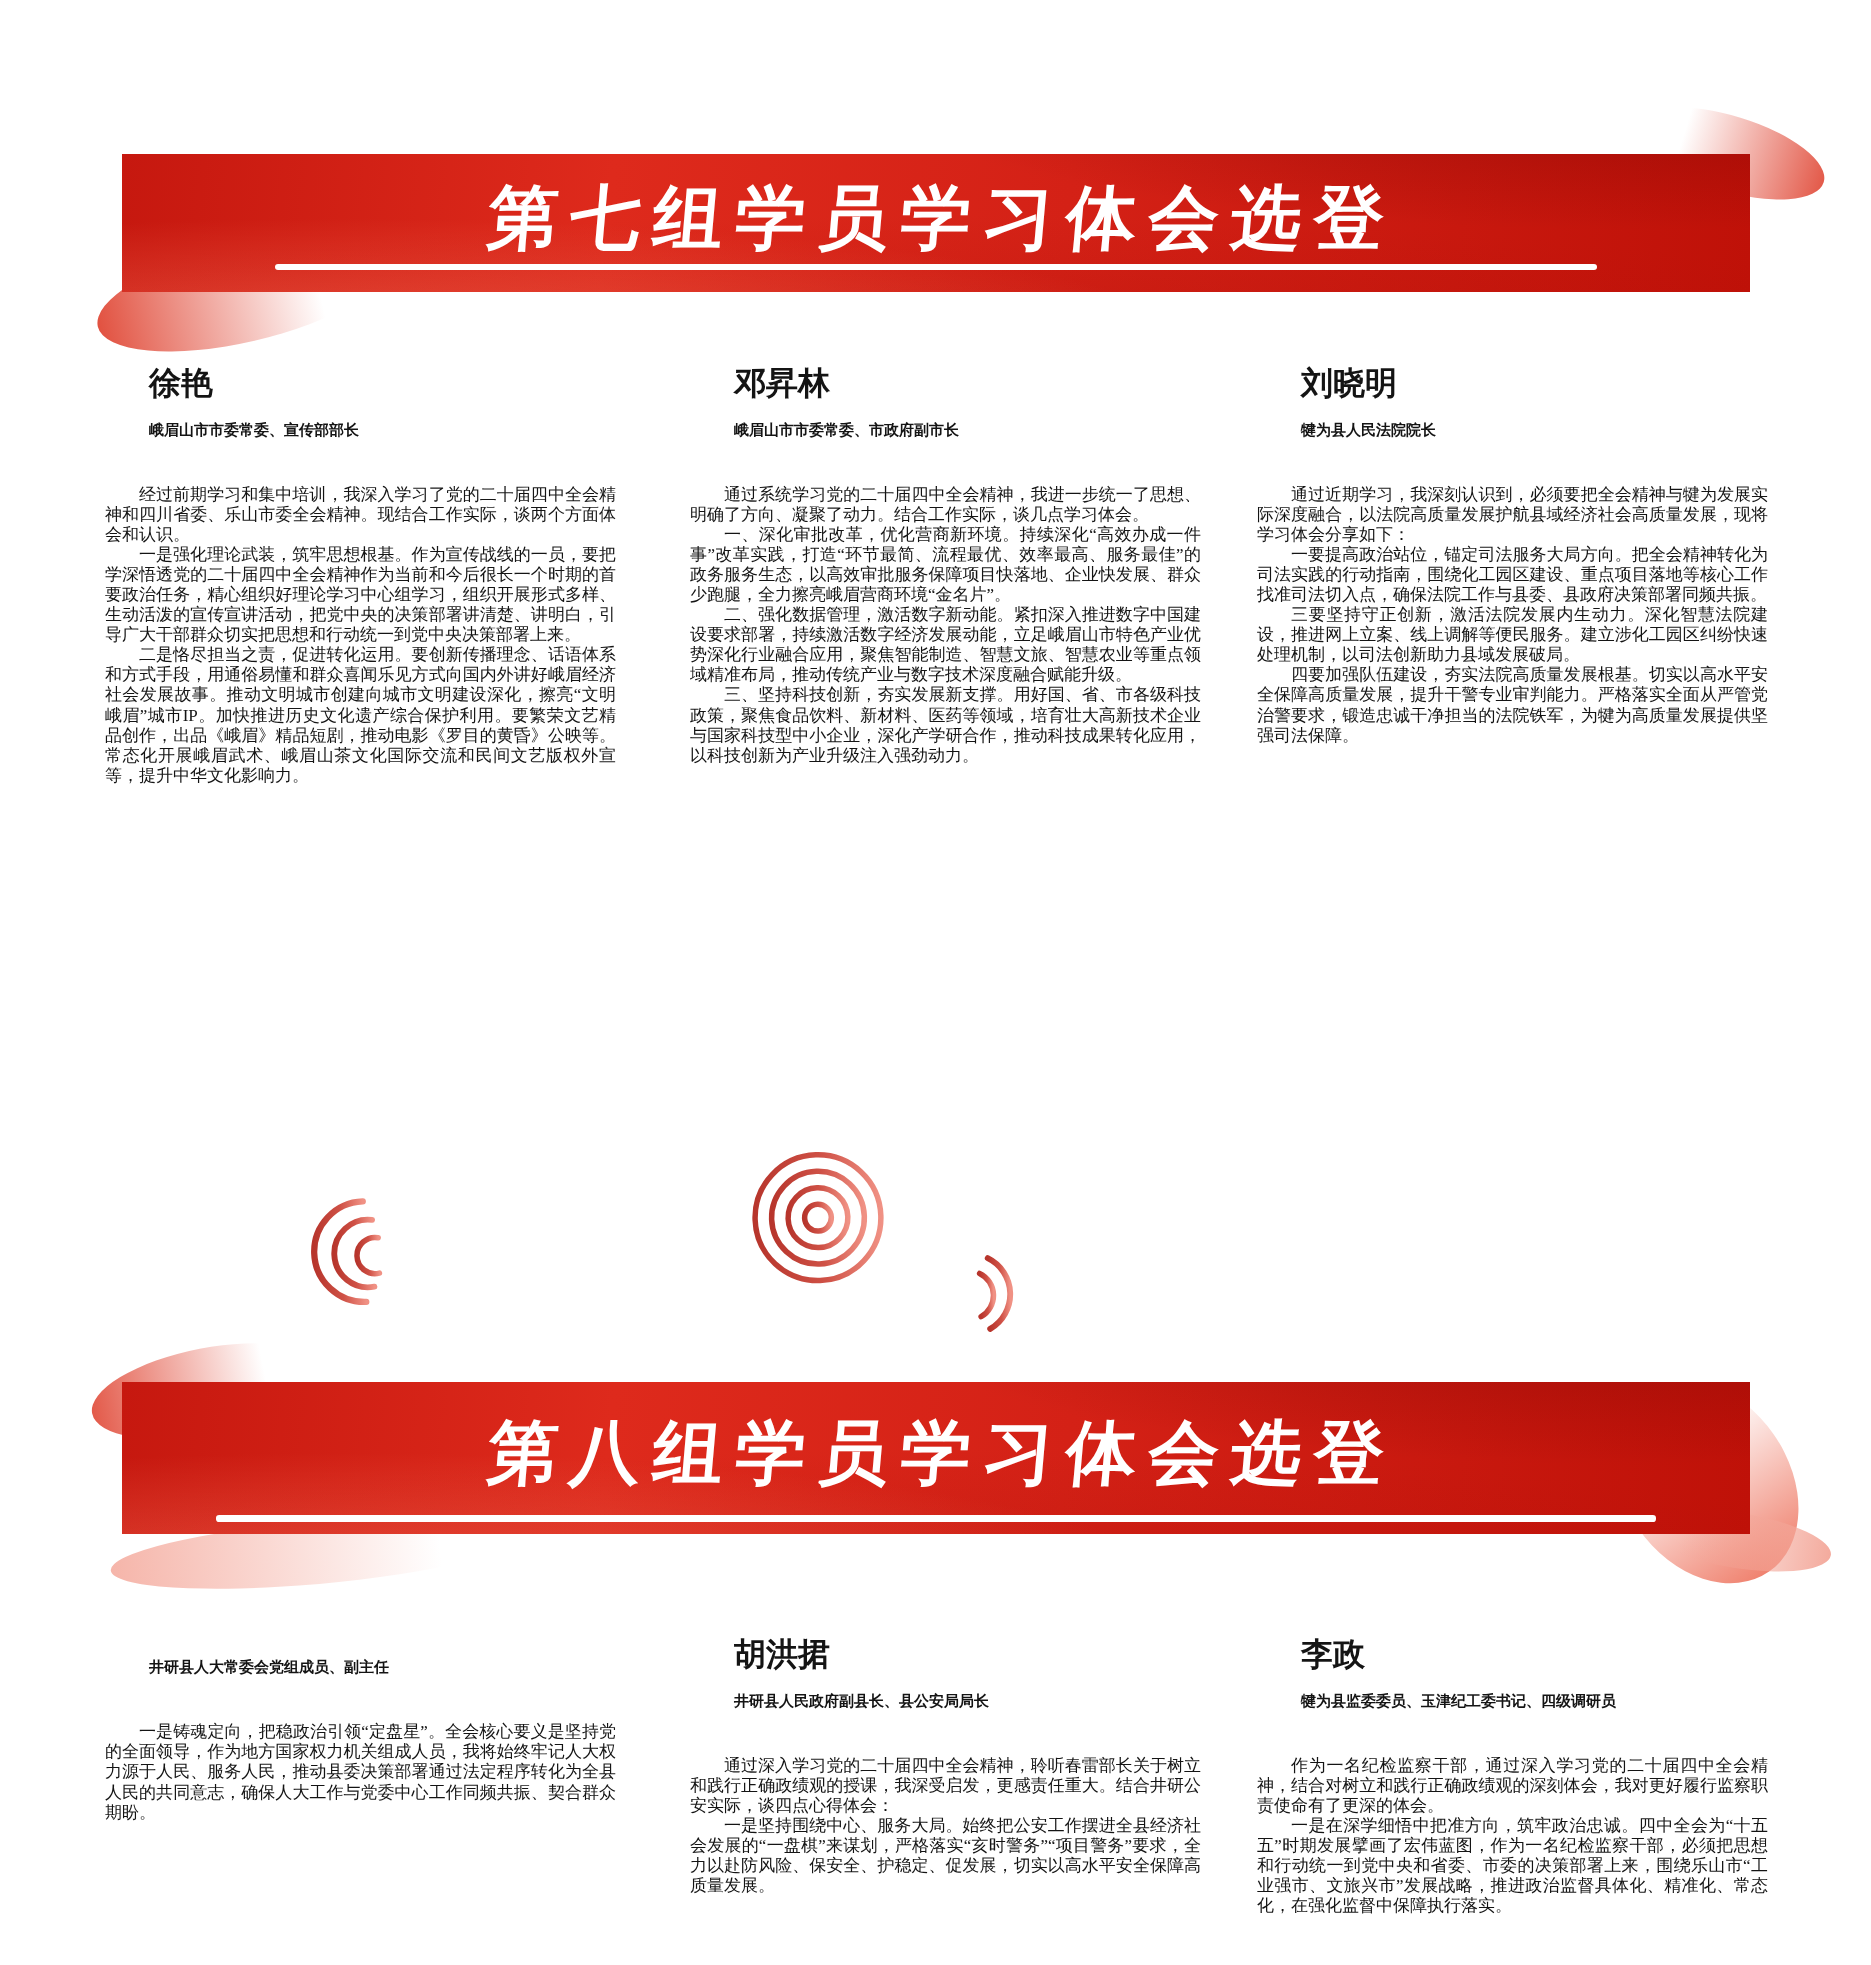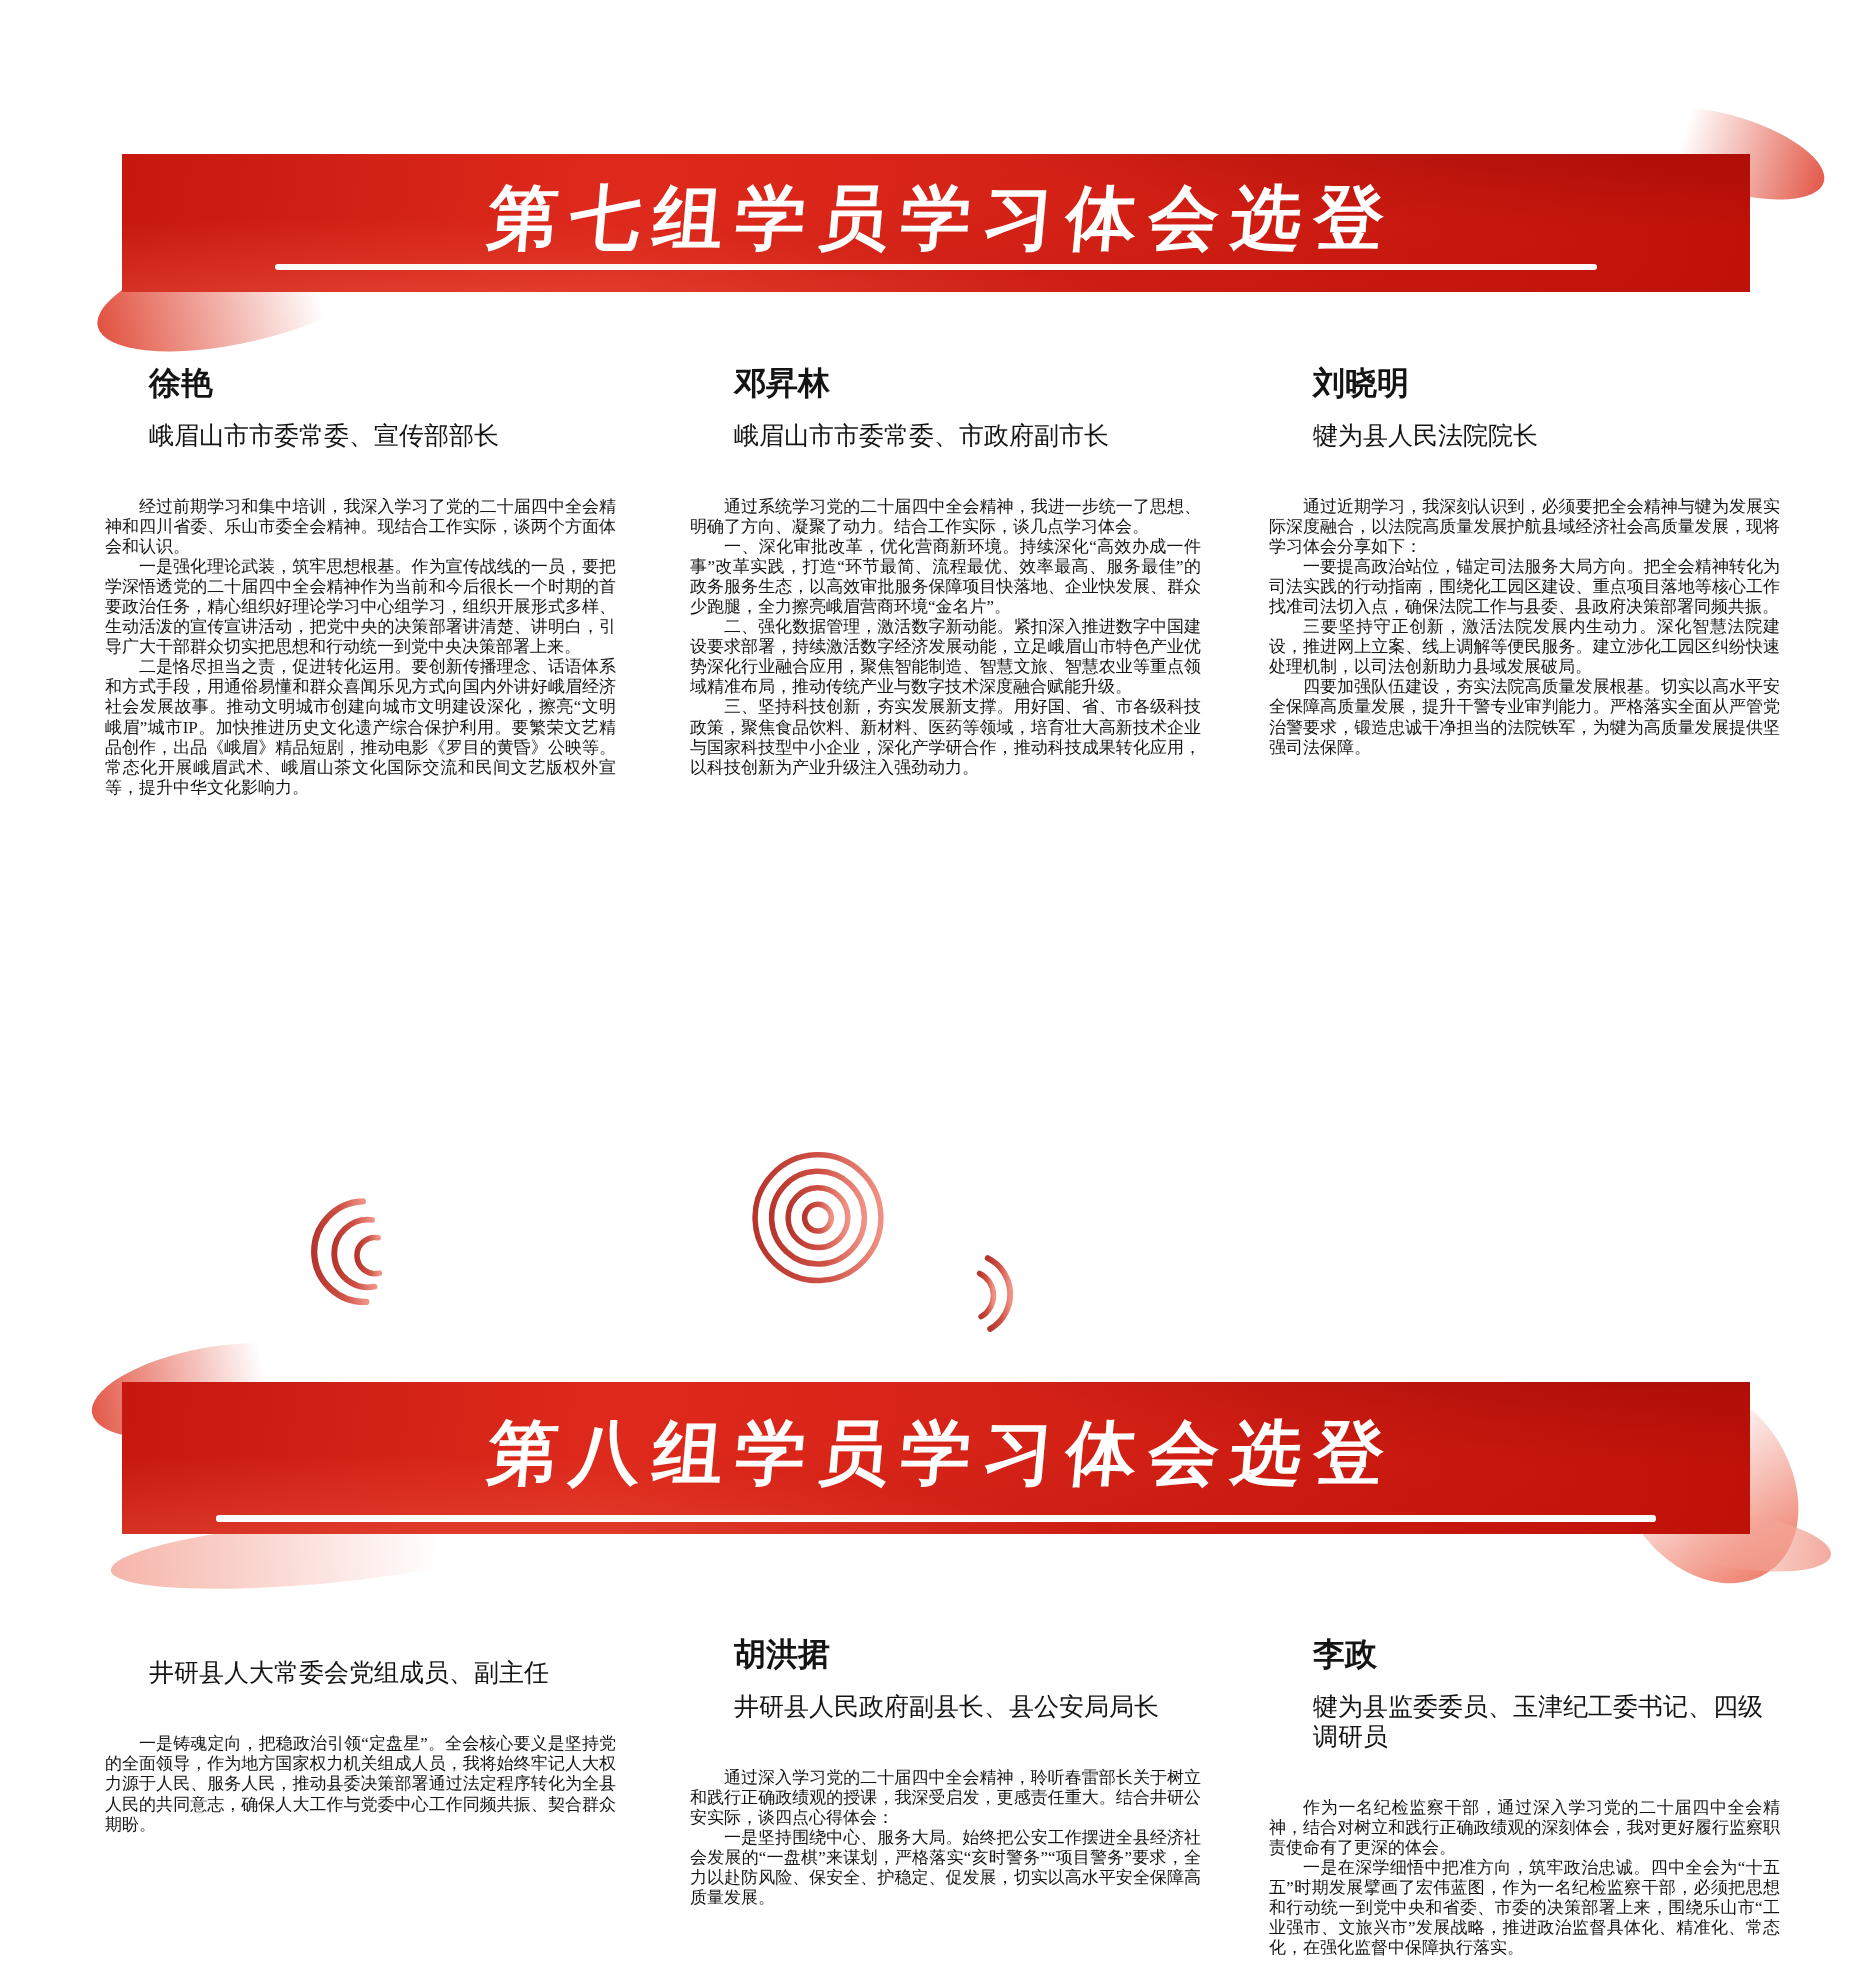--- a/index.html
+++ b/index.html
@@ -36,24 +36,24 @@
     position:absolute;left:0;right:0;top:50%;
     transform:translateY(-54%) skewX(-5deg);
     text-align:center;color:#ffffff;font-weight:bold;
     font-size:70px;letter-spacing:.18em;text-indent:.18em;white-space:nowrap;
   }
   .banner-underline{position:absolute;height:6.3px;background:#ffffff;border-radius:3.1px;}
   #banner-7 .banner-underline{left:153px;right:153px;bottom:22px;}
   #banner-8 .banner-underline{left:94px;right:94px;bottom:11.8px;height:7px;}
   
   .article{position:absolute;width:511px;}
-  #a0,#a3{left:105px;} #a1,#a4{left:690px;} #a2,#a5{left:1257px;margin-left:12px;}
+  #a0,#a3{left:105px;} #a1,#a4{left:690px;} #a2,#a5{left:1257px;}
   #a0,#a1,#a2{top:367px;} #a3,#a4,#a5{top:1638px;}
   .author-name{margin:0 0 0 44px;font-size:32px;font-weight:bold;line-height:1.05;}
-  .author-job{margin:20.4px 0 0 44px;font-size:25px;font-weight:normal;line-height:1.2;}
+  .author-job{margin:20.4px 0 0 44px;font-size:15px;font-weight:bold;line-height:1.2;}
   .article-body{margin-top:46px;font-size:17px;line-height:1.18;text-align:justify;}
   .article-body p{margin:0;text-indent:2em;}
   
   #divider{position:absolute;left:220px;top:1152px;}
 </style>
 </head>
 <body>
 
 <div id="page">
 

